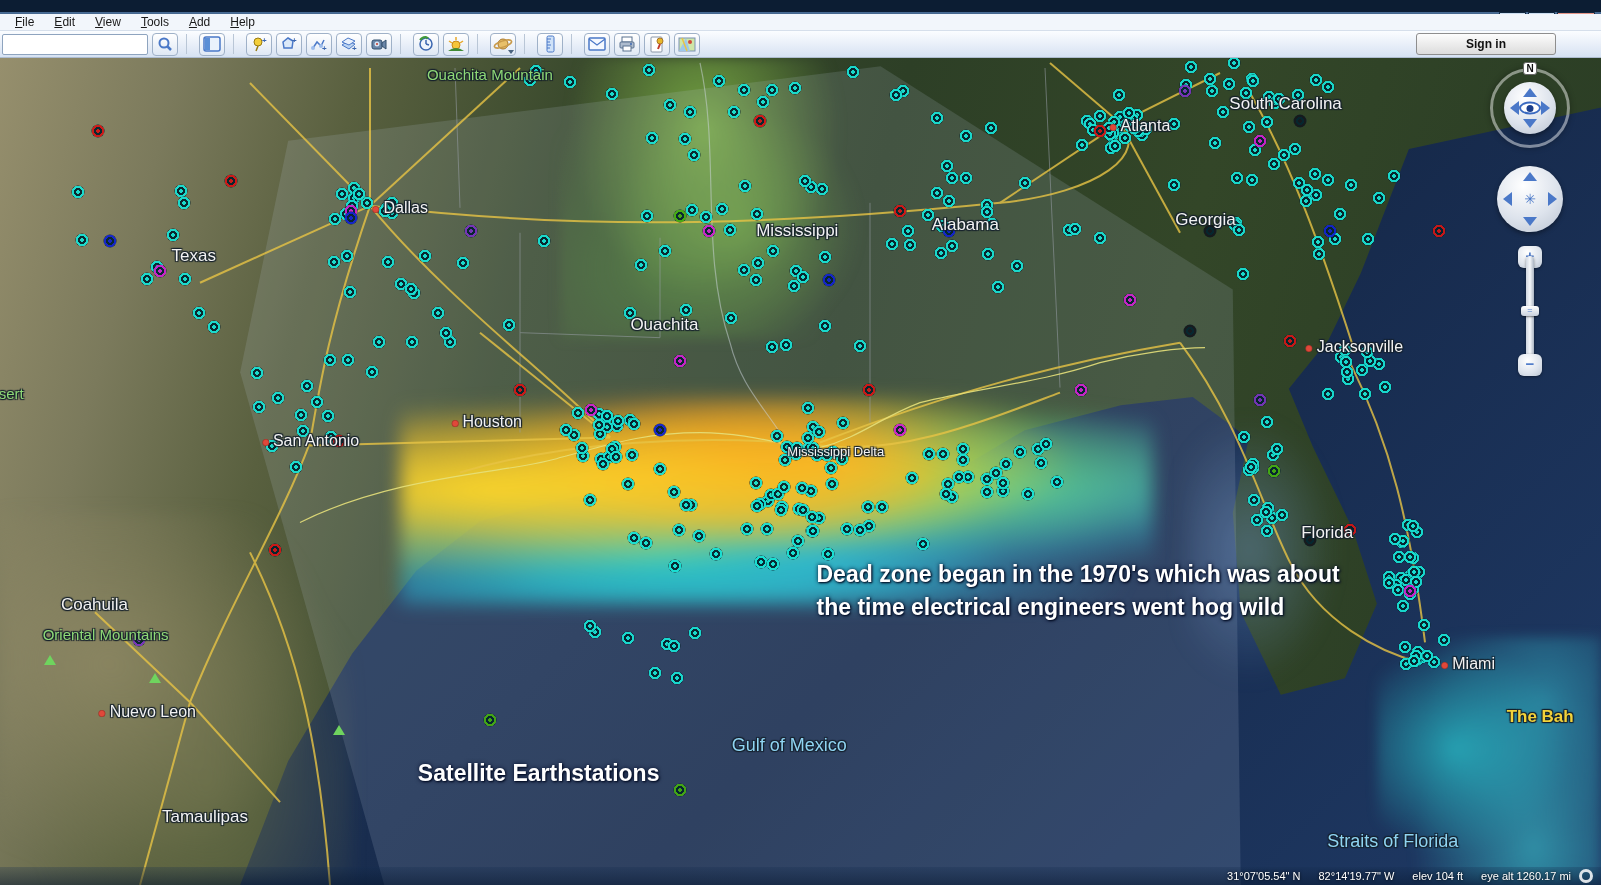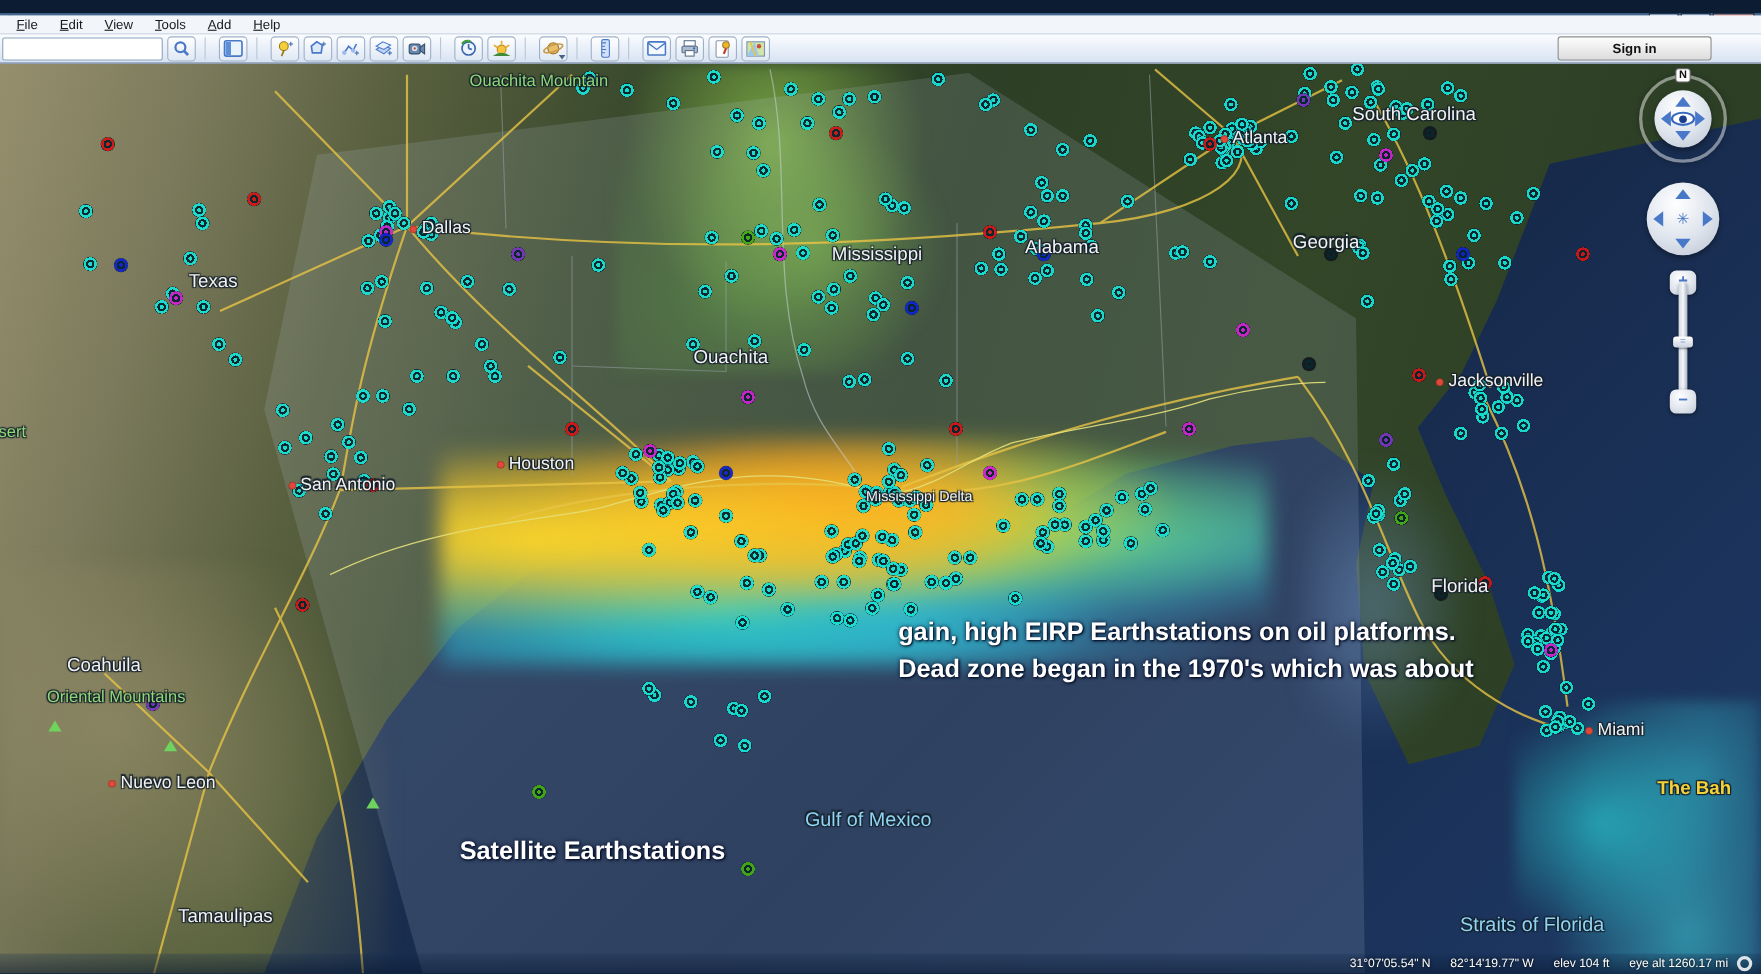--- a/index.html
+++ b/index.html
@@ -783,35 +783,35 @@
       <div class="maplabel " style="left: 80.3%; top: 5.6%;">South Carolina</div>
       <div class="maplabel city" style="left: 71.2%; top: 8.2%;">Atlanta</div>
       <div class="maplabel " style="left: 41.5%; top: 32.3%;">Ouachita</div>
       <div class="maplabel city" style="left: 84.6%; top: 35%;">Jacksonville</div>
       <div class="maplabel city" style="left: 30.4%; top: 44%;">Houston</div>
       <div class="maplabel city" style="left: 19.4%; top: 46.3%;">San Antonio</div>
       <div class="maplabel small" style="left: 52.2%; top: 47.5%;">Mississippi Delta</div>
       <div class="maplabel " style="left: 5.9%; top: 66.2%;">Coahuila</div>
       <div class="maplabel green" style="left: 6.6%; top: 69.6%;">Oriental Mountains</div>
       <div class="maplabel city" style="left: 9.2%; top: 79.1%;">Nuevo Leon</div>
-      <div class="maplabel " style="left: 12.8%; top: 91.8%; margin-top: 16px;">Tamaulipas</div>
+      <div class="maplabel " style="left: 12.8%; top: 91.8%;">Tamaulipas</div>
       <div class="maplabel green" style="left: 0.7%; top: 40.5%;">sert</div>
       <div class="maplabel " style="left: 82.9%; top: 57.4%;">Florida</div>
       <div class="maplabel city" style="left: 91.7%; top: 73.3%;">Miami</div>
       <div class="maplabel yellow" style="left: 96.2%; top: 79.7%;">The Bah</div>
       <div class="maplabel blue" style="left: 49.3%; top: 83.1%;">Gulf of Mexico</div>
       <div class="maplabel blue" style="left: 87%; top: 94.7%;">Straits of Florida</div>
       <div class="peak" style="left: 3.1%; top: 72.8%;"></div>
       <div class="peak" style="left: 9.7%; top: 75%;"></div>
       <div class="peak" style="left: 21.2%; top: 81.3%;"></div>
     </div>
 
   <div class="annotation" id="annotation-deadzone" style="left: 51%; top: 60.5%;">
-      <div>gain, high EIRP Earthstations on oil platforms.</div>
       <div>Dead zone began in the 1970's which was about</div>
+      <div>the time electrical engineers went hog wild</div>
     </div>
   <div class="annotation" id="annotation-circles" style="left: 26.1%; top: 84.5%;">
       <div>Satellite Earthstations</div>
     </div>
 
 
 
   <div class="nav">
     <div class="compass">
       <div class="north-badge">N</div>

